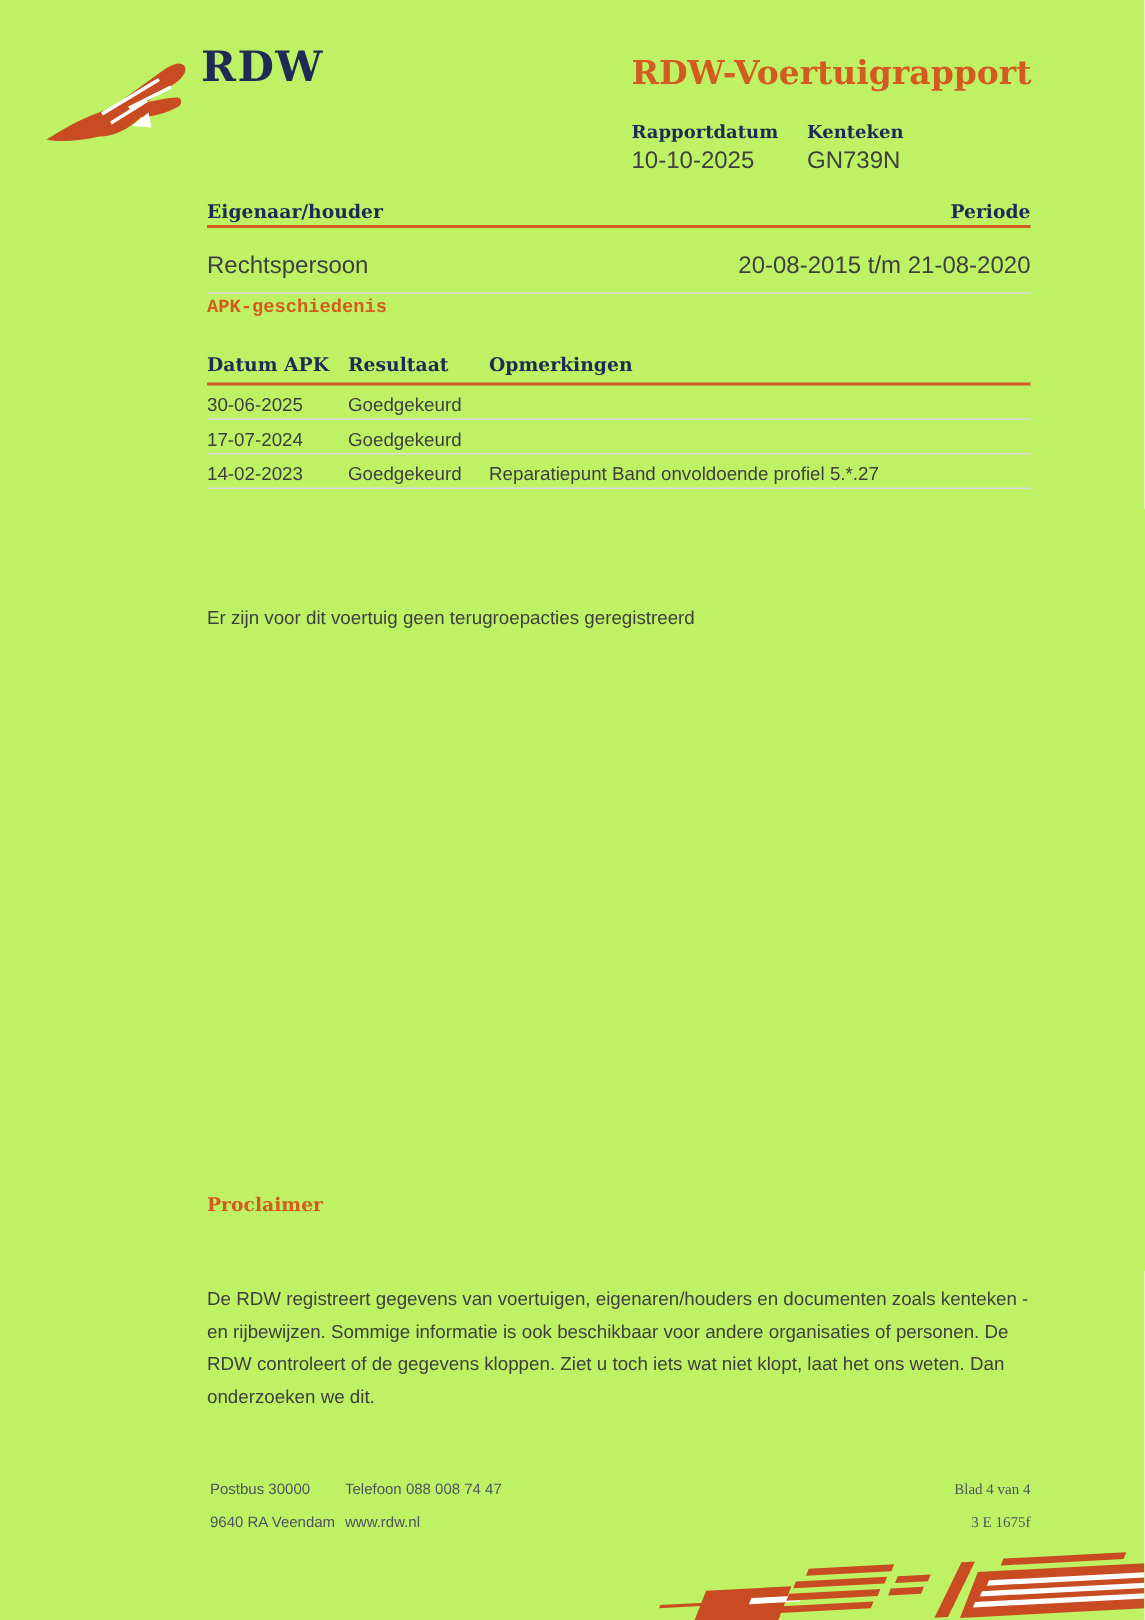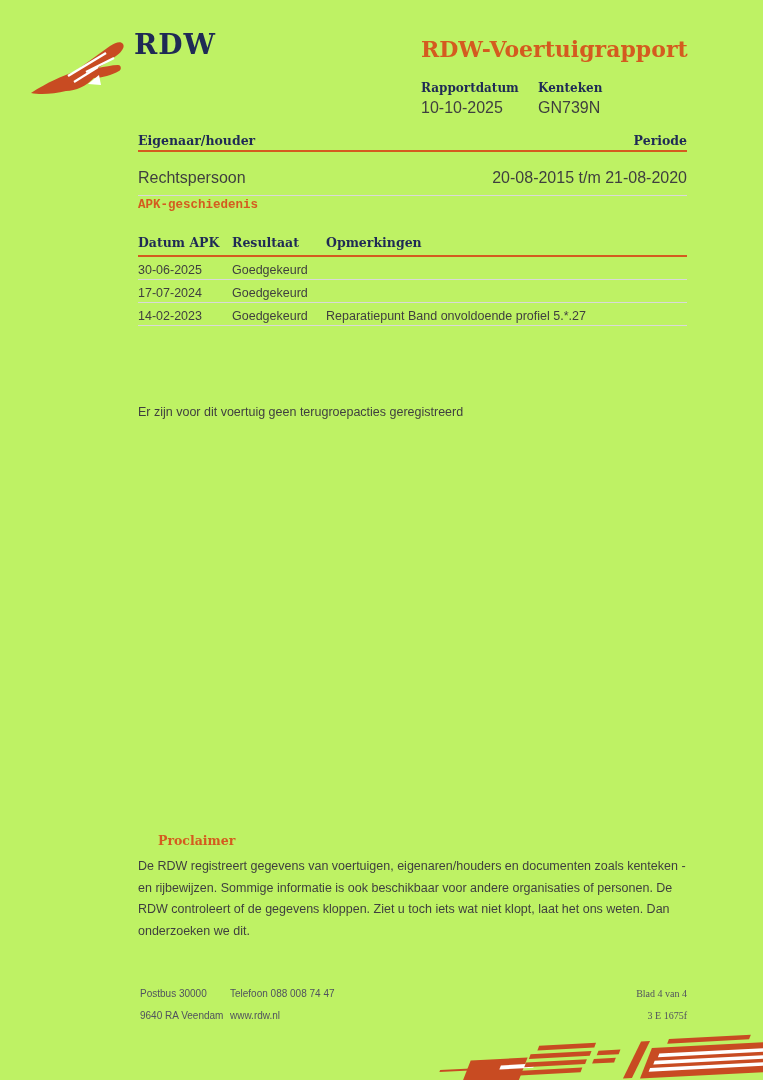--- a/index.html
+++ b/index.html
@@ -71,21 +71,21 @@
   .tr.head .td{font-family:"DejaVu Serif",serif;font-size:12.5px;font-weight:700;color:var(--navy);}
   .tr.data{
     padding:6px 0 2px 0;
     border-bottom:1px solid var(--light-line);
     line-height:14px;
   }
 
   .recall-title{top:338px;}
   .recall-body{top:357px;font-size:12.5px;margin-top:48px;}
 
-  .proclaimer-title{top:833px;margin-left:20px;}
+  .proclaimer-title{top:795px;}
   .proclaimer-body{
     top:856px;width:549px;
     font-size:12.5px;line-height:21.5px;
   }
 
   .footer-item{font-size:10px;color:var(--footer-text);}
   .f-r1{top:988px;}
   .f-r2{top:1010px;}
   .f-c1{left:140px;text-align:center;}
   .f-c2{left:230px;}

